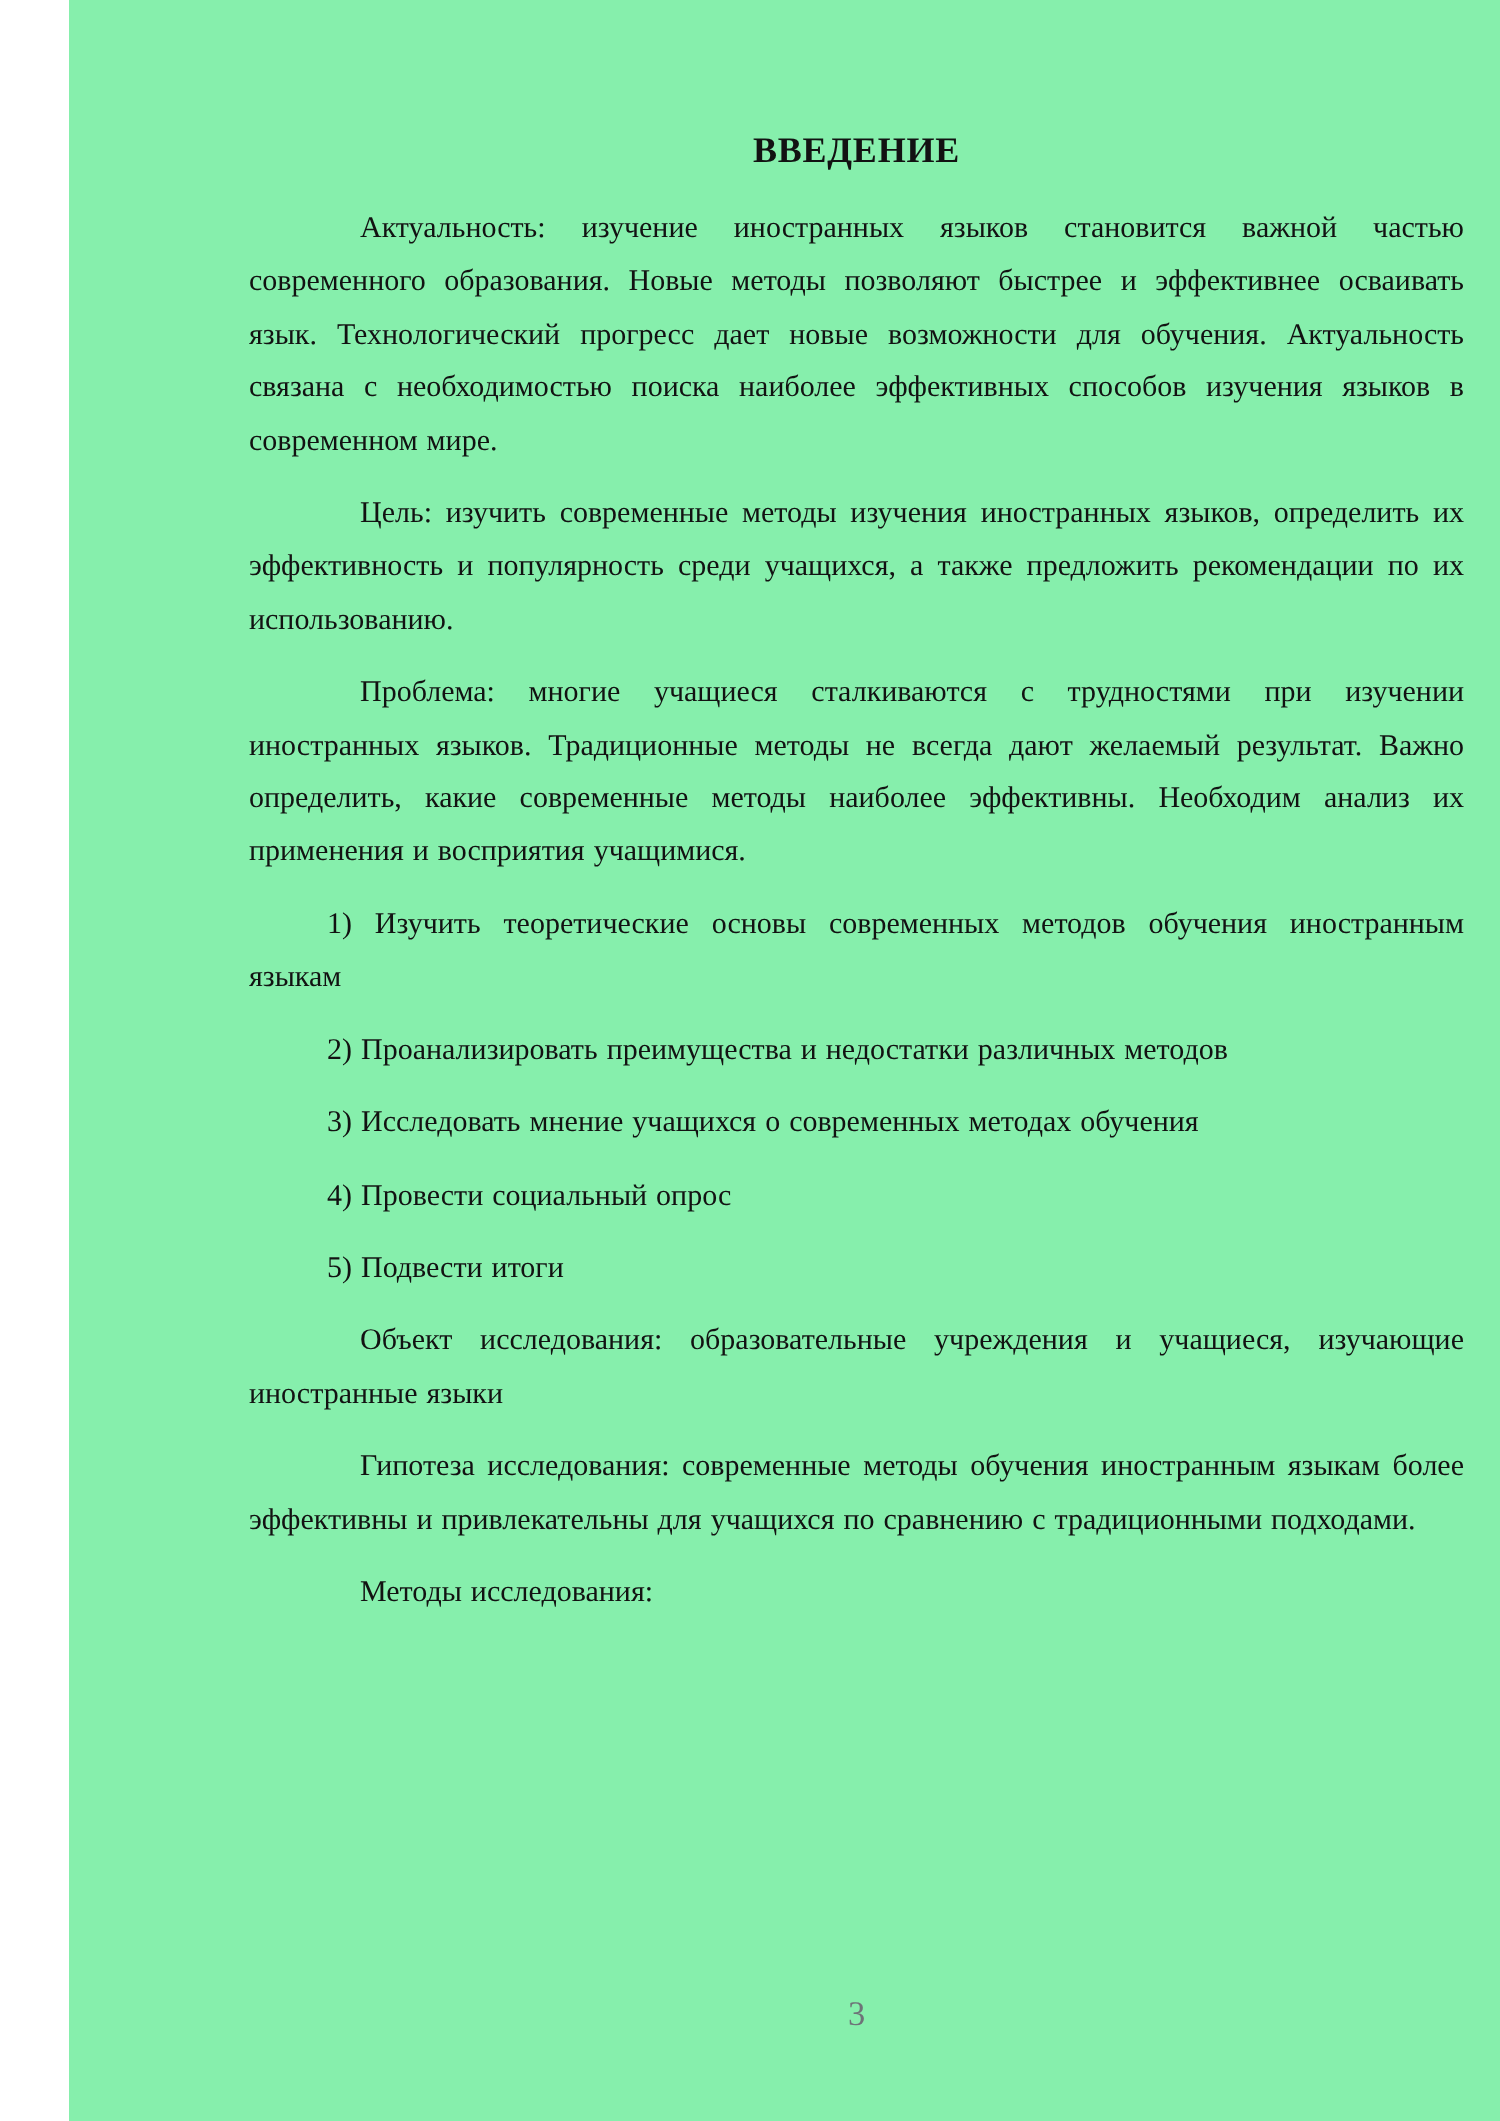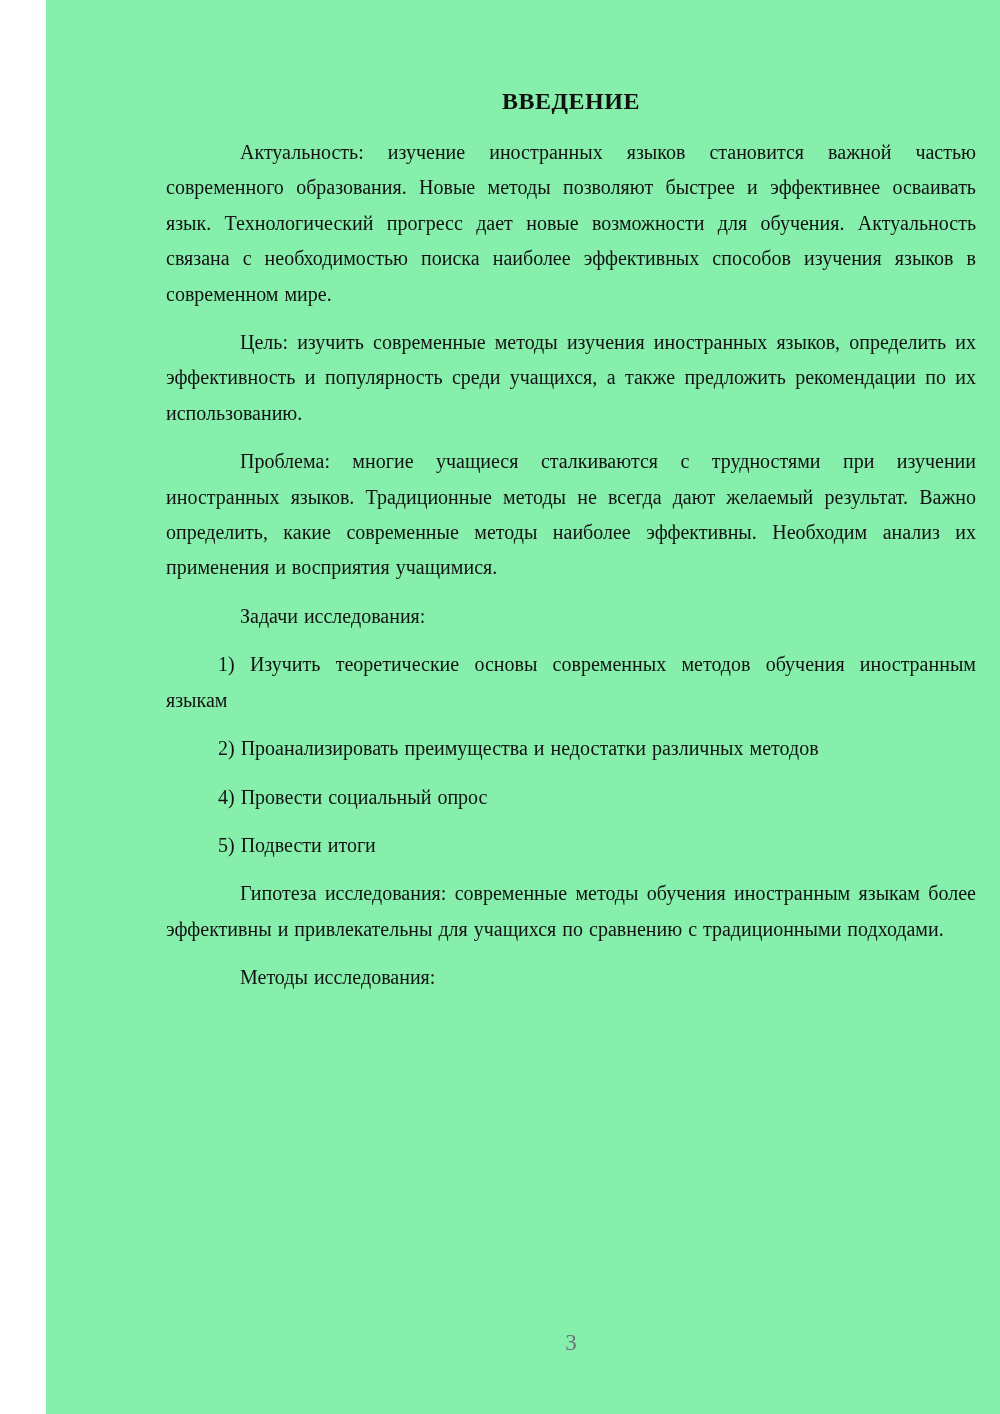--- a/index.html
+++ b/index.html
@@ -60,31 +60,32 @@
   <div class="content">
 
     <h1 class="doc-title">ВВЕДЕНИЕ</h1>
 
     <p class="para">Актуальность: изучение иностранных языков становится важной частью современного образования. Новые методы позволяют быстрее и эффективнее осваивать язык. Технологический прогресс дает новые возможности для обучения. Актуальность связана с необходимостью поиска наиболее эффективных способов изучения языков в современном мире.</p>
 
     <p class="para">Цель: изучить современные методы изучения иностранных языков, определить их эффективность и популярность среди учащихся, а также предложить рекомендации по их использованию.</p>
 
     <p class="para">Проблема: многие учащиеся сталкиваются с трудностями при изучении иностранных языков. Традиционные методы не всегда дают желаемый результат. Важно определить, какие современные методы наиболее эффективны. Необходим анализ их применения и восприятия учащимися.</p>
 
-    <p class="para">Задачи исследования:</p>
 
     <p class="para list-item">1) Изучить теоретические основы современных методов обучения иностранным языкам</p>
 
     <p class="para list-item">2) Проанализировать преимущества и недостатки различных методов</p>
 
+    <p class="para list-item">3) Исследовать мнение учащихся о современных методах обучения</p>
 
     <p class="para list-item">4) Провести социальный опрос</p>
 
     <p class="para list-item">5) Подвести итоги</p>
 
+    <p class="para">Объект исследования: образовательные учреждения и учащиеся, изучающие иностранные языки</p>
 
 
     <p class="para">Гипотеза исследования: современные методы обучения иностранным языкам более эффективны и привлекательны для учащихся по сравнению с традиционными подходами.</p>
 
     <p class="para">Методы исследования:</p>
 
   </div>
 
   <div class="page-number">3</div>
 </div>

